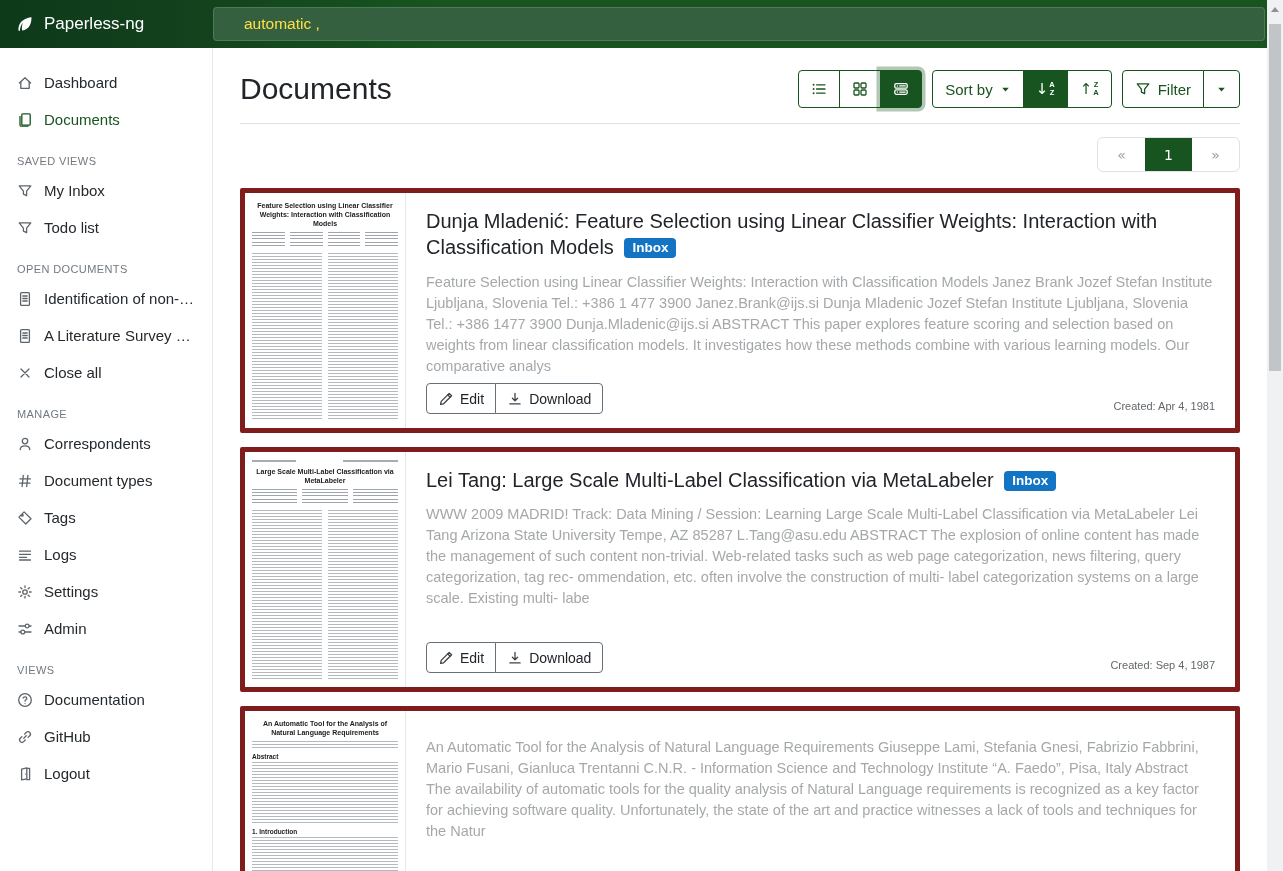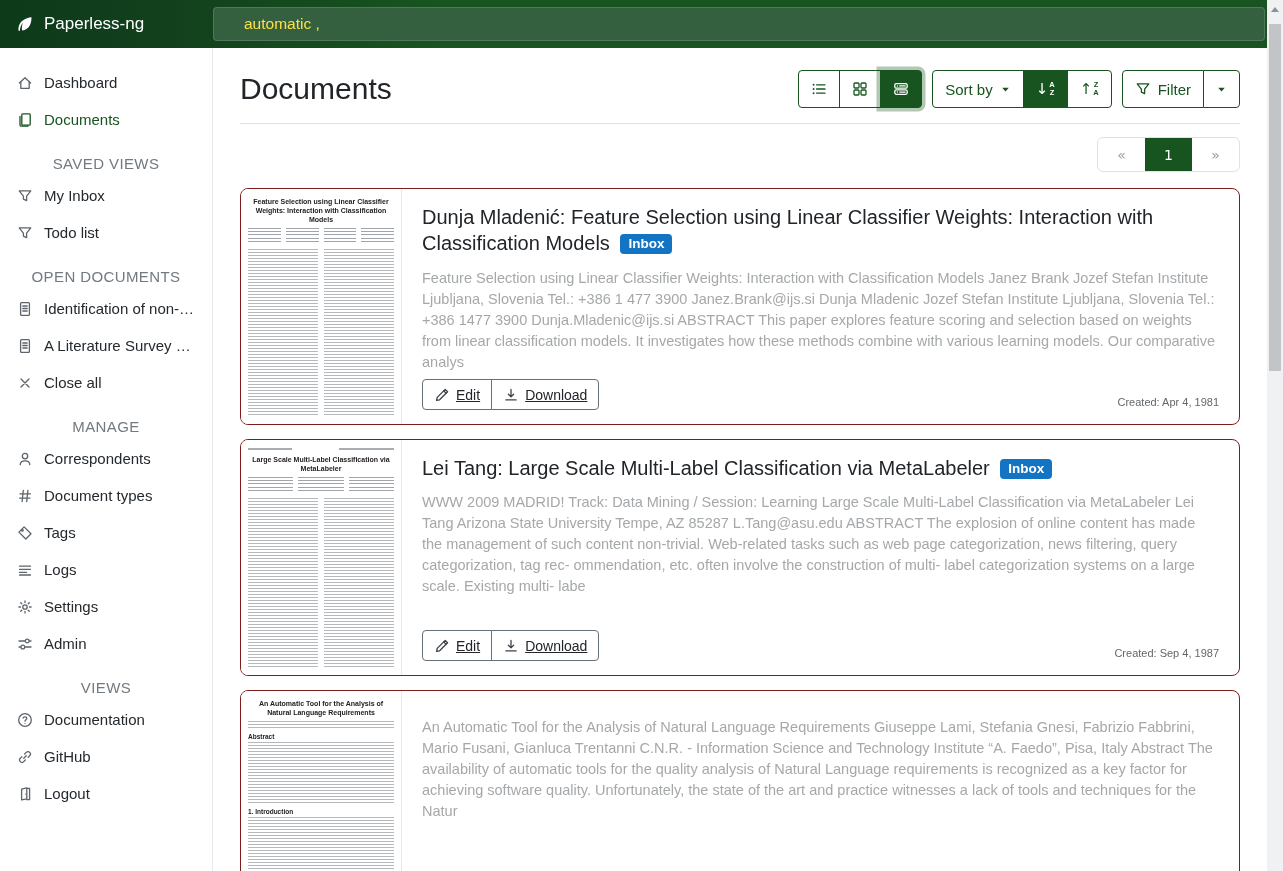--- a/index.html
+++ b/index.html
@@ -27,21 +27,21 @@
   .sb-thumb{position:absolute;top:24px;left:2px;width:12px;height:347px;background:#c1c5c8;}
 
   
   .sidebar{position:absolute;top:48px;left:0;width:213px;bottom:0;box-sizing:border-box;
            background:#fff;border-right:1px solid #e6e9ea;padding-top:16px;overflow:hidden;}
   .nav-item{display:flex;align-items:center;gap:11px;height:37px;padding:0 17px;
             font-size:15px;color:#24292e;cursor:pointer;white-space:nowrap;}
   .nav-item .ic{width:16px;height:16px;color:#5d646b;display:flex;align-items:center;flex:none;}
   .nav-item.active{color:#17541f;}
   .nav-item.active .ic{color:#17541f;}
-  .side-head{margin:17px 17px 5px;font-size:15px;color:#72797f;letter-spacing:.4px;text-align:center;}
+  .side-head{margin:17px 17px 5px;font-size:11px;color:#72797f;letter-spacing:.4px;}
   .lbl{overflow:hidden;text-overflow:ellipsis;}
 
   
   .main{position:absolute;left:213px;top:48px;right:16px;bottom:0;box-sizing:border-box;
         padding:22px 27px 0;overflow:hidden;background:#fff;}
   .page-head{display:flex;justify-content:space-between;align-items:center;}
   h1{margin:0;font-size:30px;font-weight:400;color:#212529;}
 
   .toolbar{display:flex;gap:10px;align-items:center;}
   .btn-group{display:inline-flex;align-items:flex-end;}
@@ -61,41 +61,41 @@
   .rule{border:0;border-top:1px solid #dee2e6;margin:15px 0 0;}
 
   .pager-row{display:flex;justify-content:flex-end;margin-top:13px;}
   .pager{display:inline-flex;border:1px solid #dee2e6;border-radius:6px;overflow:hidden;background:#fff;}
   .pg{min-width:47px;height:33px;display:flex;align-items:center;justify-content:center;
       font-size:14px;color:#97a0a6;cursor:pointer;font-family:"DejaVu Sans",sans-serif;}
   .pg.active{background:#17541f;color:#fff;}
 
   
   .cards{margin-top:16px;display:flex;flex-direction:column;gap:14px;}
-  .card{display:flex;height:235px;border:1px solid #7f1d1d;border-radius:8px;overflow:hidden;background:#fff;}
+  .card{display:flex;height:235px;border:5px solid #7f1d1d;border-radius:2px;overflow:hidden;background:#fff;}
   .thumb{width:161px;min-width:161px;border-right:1px solid #e6e9ea;background:#fff;
          padding:8px 7px;box-sizing:border-box;display:flex;flex-direction:column;cursor:pointer;overflow:hidden;}
   .tt{font-size:7px;font-weight:700;text-align:center;color:#222;line-height:1.3;margin-bottom:4px;}
   .t-head{display:flex;justify-content:space-between;margin-bottom:5px;}
   .t-head i{display:block;height:2px;background:#a8adb3;}
   .t-authors{display:flex;gap:5px;margin-bottom:6px;}
   .t-au{flex:1;height:15px;background:repeating-linear-gradient(180deg,#9fa5ab 0,#9fa5ab 1px,transparent 1px,transparent 3.2px);}
   .t-body{display:flex;gap:6px;flex:1;}
   .t-col{flex:1;background:repeating-linear-gradient(180deg,#b4b9be 0,#b4b9be 1px,transparent 1px,transparent 3px);}
   .t-sec{font-size:6.5px;font-weight:700;color:#222;margin:4px 0 2px;}
   .t-block{background:repeating-linear-gradient(180deg,#b4b9be 0,#b4b9be 1px,transparent 1px,transparent 3px);}
 
   .ccontent{flex:1;min-width:0;padding:15px 20px 14px;display:flex;flex-direction:column;box-sizing:border-box;}
   .ctitle{font-size:20px;line-height:1.32;color:#212529;cursor:pointer;}
   .badge{display:inline-block;border-radius:4px;color:#fff;font-size:13.5px;font-weight:700;
          padding:3px 8px 3.5px;margin-left:5px;vertical-align:2px;line-height:1;cursor:pointer;}
   .csnippet{margin-top:11px;font-size:14.5px;line-height:1.45;color:#a5a8aa;
             overflow:hidden;}
   .cfooter{margin-top:auto;display:flex;justify-content:space-between;align-items:flex-end;}
-  .act-group{display:inline-flex;text-decoration:underline;}
+  .act-group{display:inline-flex;}
   .btn2{box-sizing:border-box;display:inline-flex;align-items:center;gap:6px;height:31px;
         border:1px solid #667078;background:#fff;color:#212529;font-size:14px;padding:0 11px;
         cursor:pointer;font-family:"Liberation Sans",sans-serif;}
   .act-group .btn2 + .btn2{margin-left:-1px;}
   .act-group .btn2:first-child{border-radius:4px 0 0 4px;}
   .act-group .btn2:last-child{border-radius:0 4px 4px 0;}
   .btn2 .ic{display:flex;color:#3c4248;}
   .created{font-size:11px;color:#62676b;padding-bottom:2px;}
 </style>
 </head>

